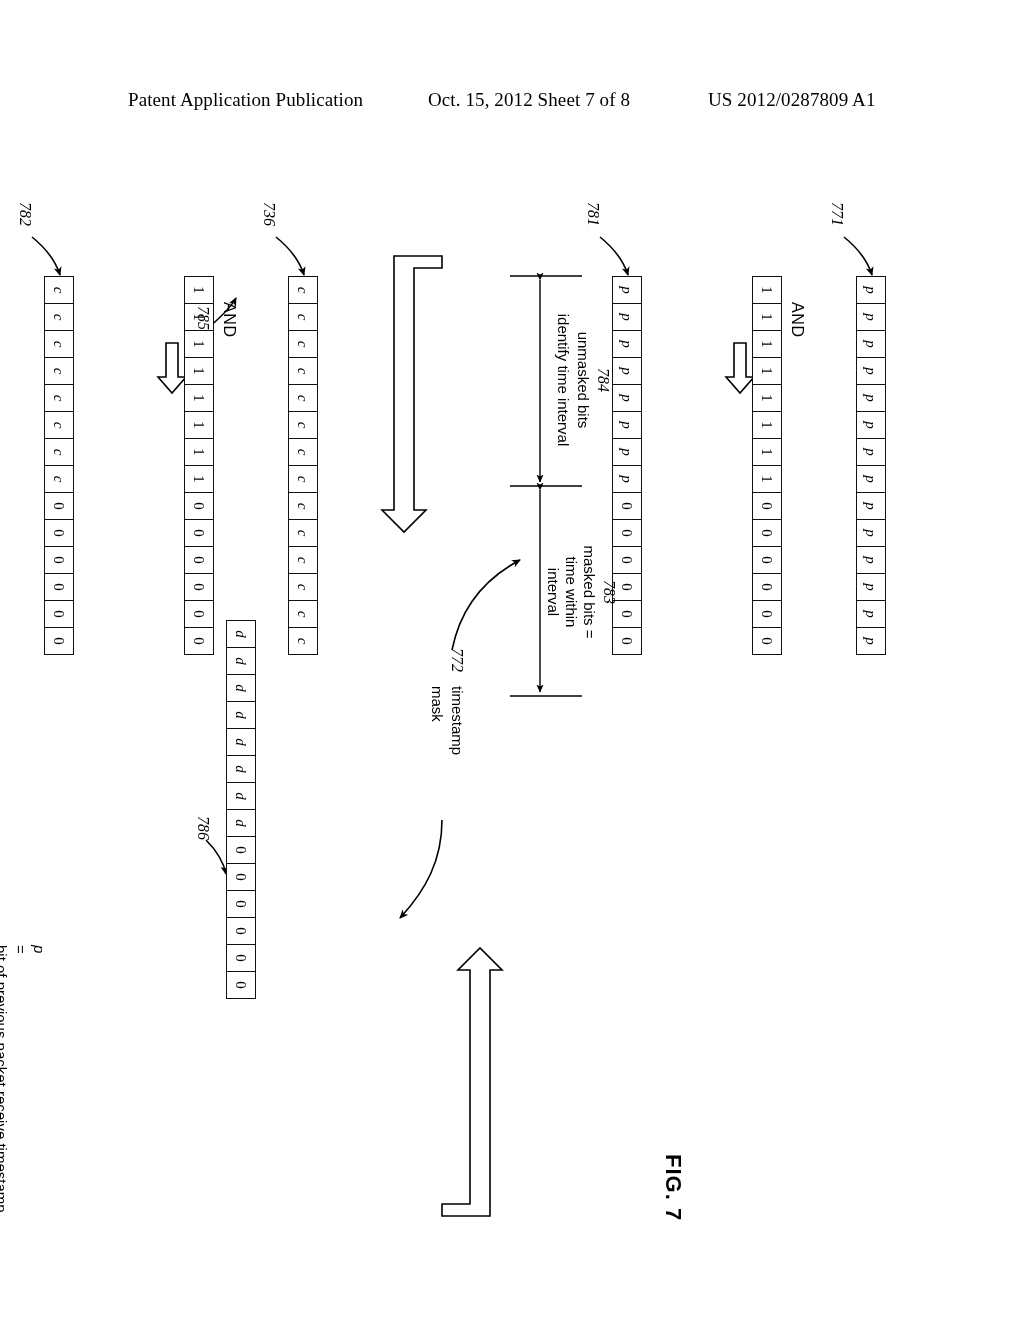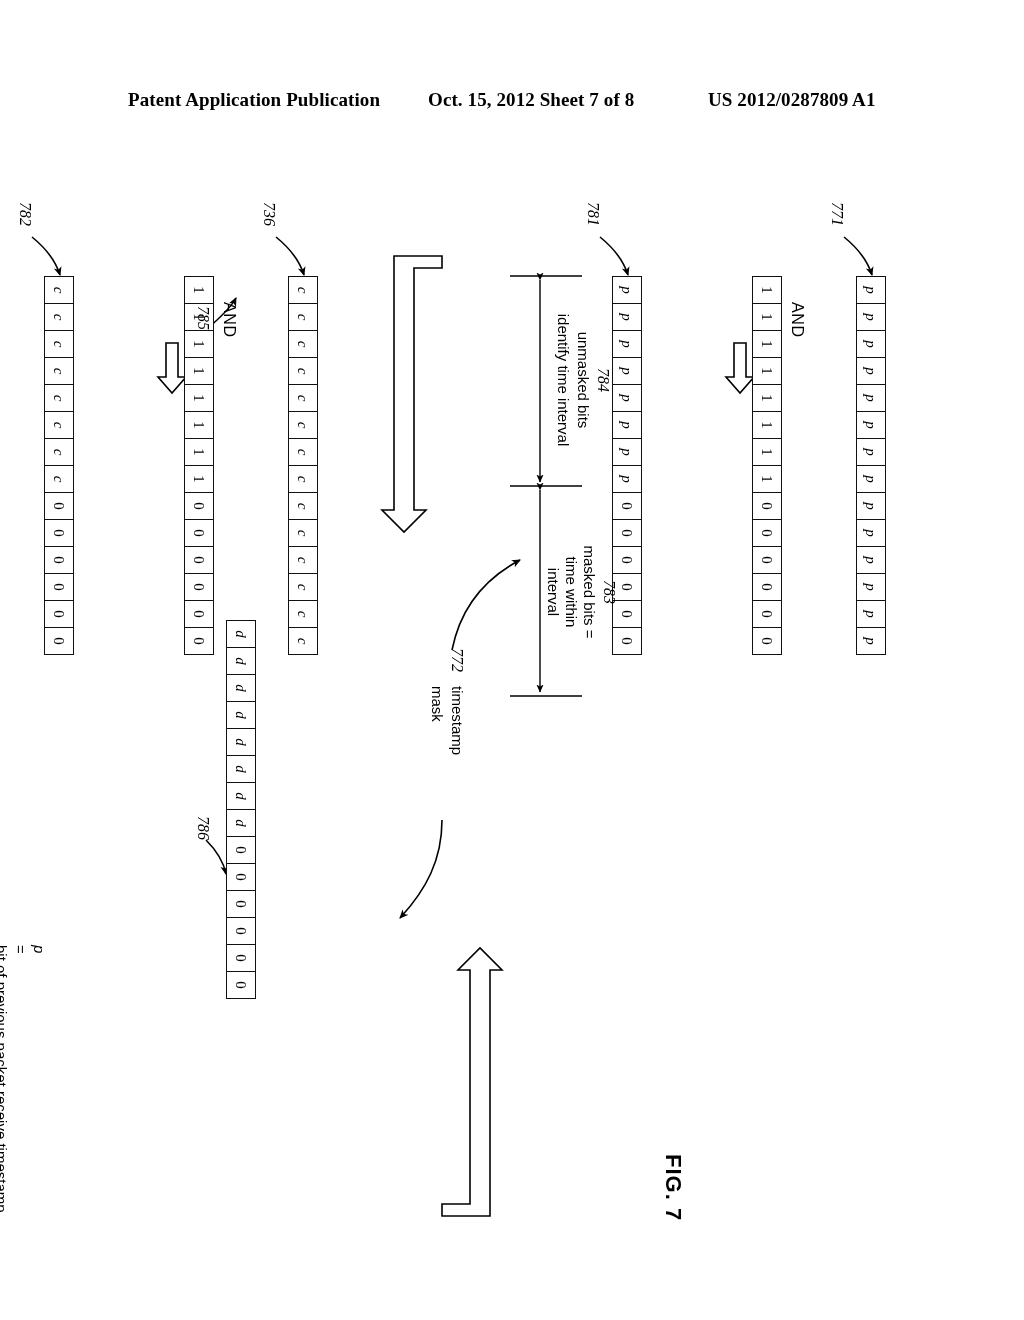--- a/index.html
+++ b/index.html
@@ -6,21 +6,21 @@
   body{
     width:1024px;height:1320px;position:relative;overflow:hidden;
     font-family:"Liberation Serif", serif;color:#000;
   }
 
   
   .pub-header{
     position:absolute;left:0;top:86px;width:1024px;height:28px;
     display:flex;align-items:center;
     font-family:"Liberation Serif", serif;
-    font-weight:bold;font-size:19px;letter-spacing:.1px;
+    font-weight:normal;font-size:19px;letter-spacing:.1px;
   }
   .pub-header .h-left{position:absolute;left:128px;white-space:nowrap;}
   .pub-header .h-mid{position:absolute;left:428px;white-space:nowrap;}
   .pub-header .h-right{position:absolute;left:708px;white-space:nowrap;}
 
   
   .canvas{
     position:absolute;
     width:1120px;height:960px;      
     left:-48px;top:180px;

